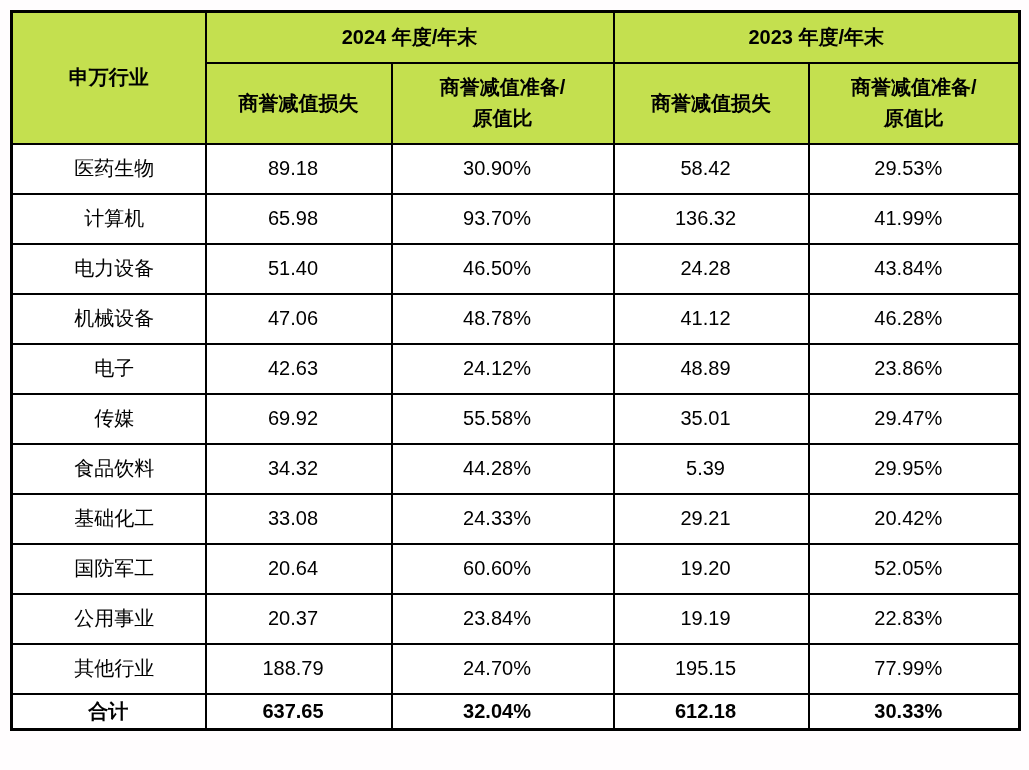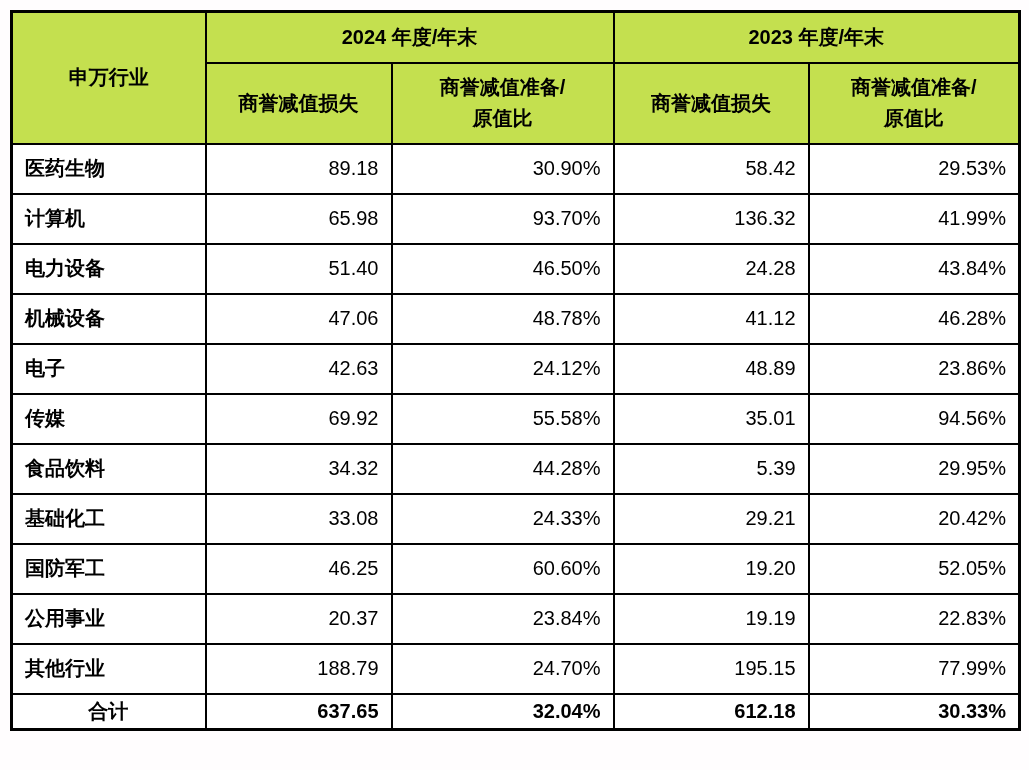--- a/index.html
+++ b/index.html
@@ -39,26 +39,26 @@
     font-weight: bold;
     text-align: center;
     line-height: 1.55;
     margin-left: 32px;
   }
   tr.hrow1 { height: 51px; }
   tr.hrow2 { height: 81px; }
   tbody tr.drow { height: 50px; }
   tbody tr.total-row { height: 36px; }
   td.ind {
-    text-align: left;
+    text-align: center;
     padding-left: 12px;
-    font-weight: bold;
+    font-weight: normal;
   }
   td.num {
-    text-align: right;
+    text-align: center;
     padding-right: 12px;
     font-weight: normal;
     font-variant-numeric: tabular-nums;
   }
   tr.total-row td { font-weight: bold; }
   tr.total-row td.ind { text-align: center; padding-left: 0; }
 </style>
 </head>
 <body>
 
@@ -118,39 +118,39 @@
         <td class="num">42.63</td>
         <td class="num">24.12%</td>
         <td class="num">48.89</td>
         <td class="num">23.86%</td>
       </tr>
       <tr class="drow">
         <td class="ind">传媒</td>
         <td class="num">69.92</td>
         <td class="num">55.58%</td>
         <td class="num">35.01</td>
-        <td class="num">94.56%</td>
+        <td class="num">29.47%</td>
       </tr>
       <tr class="drow">
         <td class="ind">食品饮料</td>
         <td class="num">34.32</td>
         <td class="num">44.28%</td>
         <td class="num">5.39</td>
         <td class="num">29.95%</td>
       </tr>
       <tr class="drow">
         <td class="ind">基础化工</td>
         <td class="num">33.08</td>
         <td class="num">24.33%</td>
         <td class="num">29.21</td>
         <td class="num">20.42%</td>
       </tr>
       <tr class="drow">
         <td class="ind">国防军工</td>
-        <td class="num">46.25</td>
+        <td class="num">20.64</td>
         <td class="num">60.60%</td>
         <td class="num">19.20</td>
         <td class="num">52.05%</td>
       </tr>
       <tr class="drow">
         <td class="ind">公用事业</td>
         <td class="num">20.37</td>
         <td class="num">23.84%</td>
         <td class="num">19.19</td>
         <td class="num">22.83%</td>

